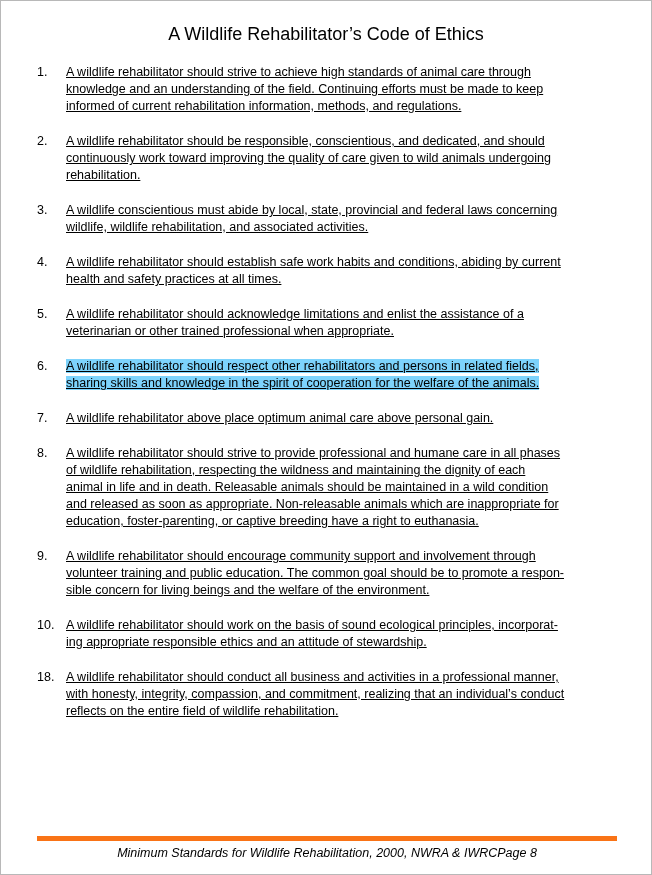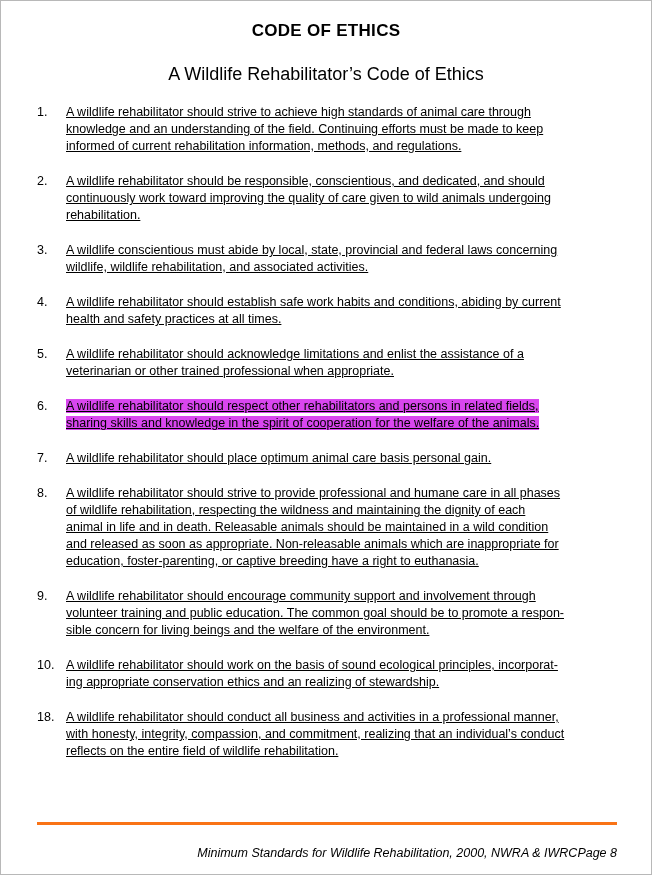--- a/index.html
+++ b/index.html
@@ -44,36 +44,35 @@
   }
   .num {
     flex: none;
     width: 29px;
   }
   .item-text { flex: 1; text-decoration: underline; }
   .txt { white-space: pre-line; }
   .footer {
     position: absolute;
     left: 36px; right: 34px; bottom: 13px;
-    border-top: 3px solid #f97316;
-    padding-top: 21px;
+    border-top: 5px solid #f97316;
+    padding-top: 5px;
     display: flex;
-    justify-content: flex-end;
+    justify-content: center;
     align-items: baseline;
     font-size: 12.5px;
     font-style: italic;
     line-height: 15px;
   }
 </style>
 </head>
 <body>
 
 <div class="page">
 
-  <h1 class="doc-title">CODE OF ETHICS</h1>
 
   <div class="doc-subtitle">A Wildlife Rehabilitator’s Code of Ethics</div>
 
   <ol class="ethics-list">
     <li class="item">
       <span class="num">1.</span>
       <span class="item-text"><span class="txt">A wildlife rehabilitator should strive to achieve high standards of animal care through
 knowledge and an understanding of the field. Continuing efforts must be made to keep
 informed of current rehabilitation information, methods, and regulations.</span></span>
     </li>
@@ -93,45 +92,45 @@
       <span class="item-text"><span class="txt">A wildlife rehabilitator should establish safe work habits and conditions, abiding by current
 health and safety practices at all times.</span></span>
     </li>
     <li class="item">
       <span class="num">5.</span>
       <span class="item-text"><span class="txt">A wildlife rehabilitator should acknowledge limitations and enlist the assistance of a
 veterinarian or other trained professional when appropriate.</span></span>
     </li>
     <li class="item">
       <span class="num">6.</span>
-      <span class="item-text"><span class="txt" style="background: #d946ef;">A wildlife rehabilitator should respect other rehabilitators and persons in related fields,
+      <span class="item-text"><span class="txt" style="background: #7dd3fc;">A wildlife rehabilitator should respect other rehabilitators and persons in related fields,
 sharing skills and knowledge in the spirit of cooperation for the welfare of the animals.</span></span>
     </li>
     <li class="item">
       <span class="num">7.</span>
-      <span class="item-text"><span class="txt">A wildlife rehabilitator should place optimum animal care basis personal gain.</span></span>
+      <span class="item-text"><span class="txt">A wildlife rehabilitator above place optimum animal care above personal gain.</span></span>
     </li>
     <li class="item">
       <span class="num">8.</span>
       <span class="item-text"><span class="txt">A wildlife rehabilitator should strive to provide professional and humane care in all phases
 of wildlife rehabilitation, respecting the wildness and maintaining the dignity of each
 animal in life and in death. Releasable animals should be maintained in a wild condition
 and released as soon as appropriate. Non-releasable animals which are inappropriate for
 education, foster-parenting, or captive breeding have a right to euthanasia.</span></span>
     </li>
     <li class="item">
       <span class="num">9.</span>
       <span class="item-text"><span class="txt">A wildlife rehabilitator should encourage community support and involvement through
 volunteer training and public education. The common goal should be to promote a respon-
 sible concern for living beings and the welfare of the environment.</span></span>
     </li>
     <li class="item">
       <span class="num">10.</span>
       <span class="item-text"><span class="txt">A wildlife rehabilitator should work on the basis of sound ecological principles, incorporat-
-ing appropriate conservation ethics and an realizing of stewardship.</span></span>
+ing appropriate responsible ethics and an attitude of stewardship.</span></span>
     </li>
     <li class="item">
       <span class="num">18.</span>
       <span class="item-text"><span class="txt">A wildlife rehabilitator should conduct all business and activities in a professional manner,
 with honesty, integrity, compassion, and commitment, realizing that an individual’s conduct
 reflects on the entire field of wildlife rehabilitation.</span></span>
     </li>
   </ol>
 
   <div class="footer">

